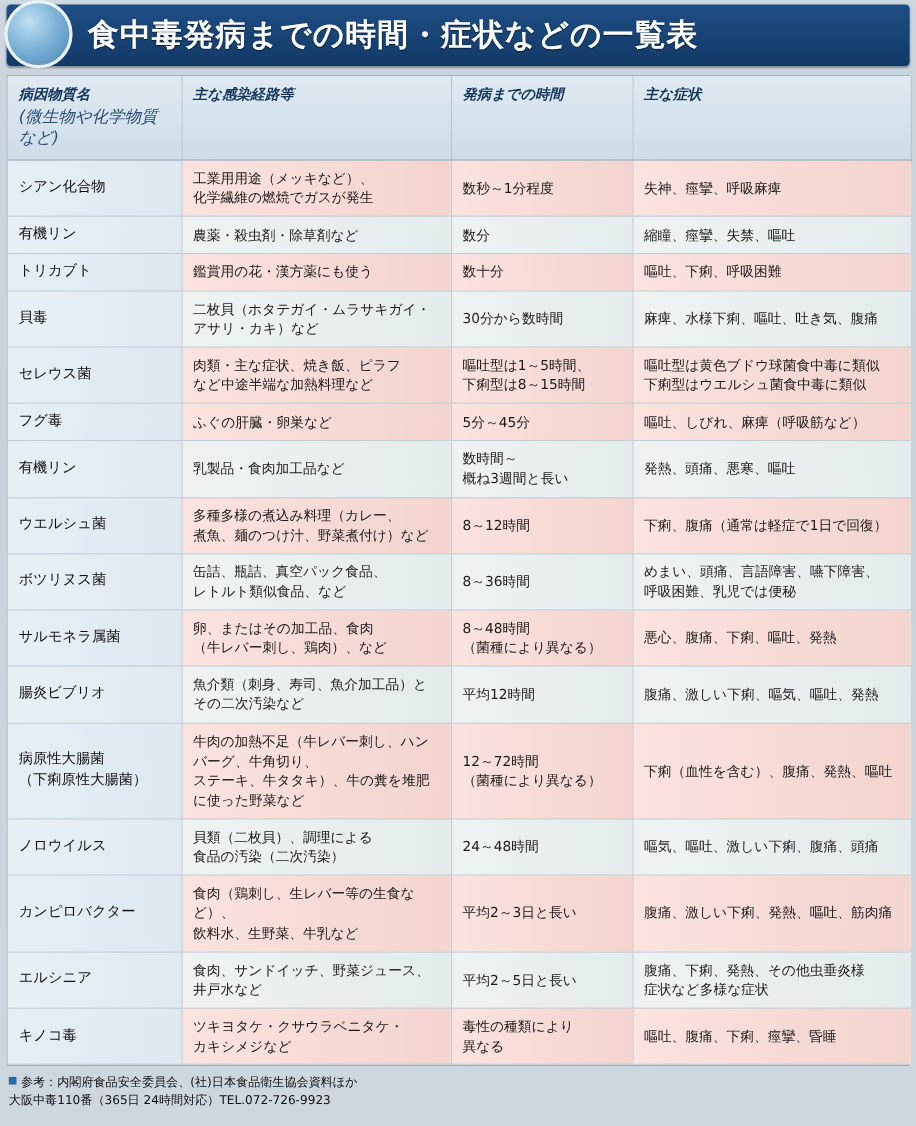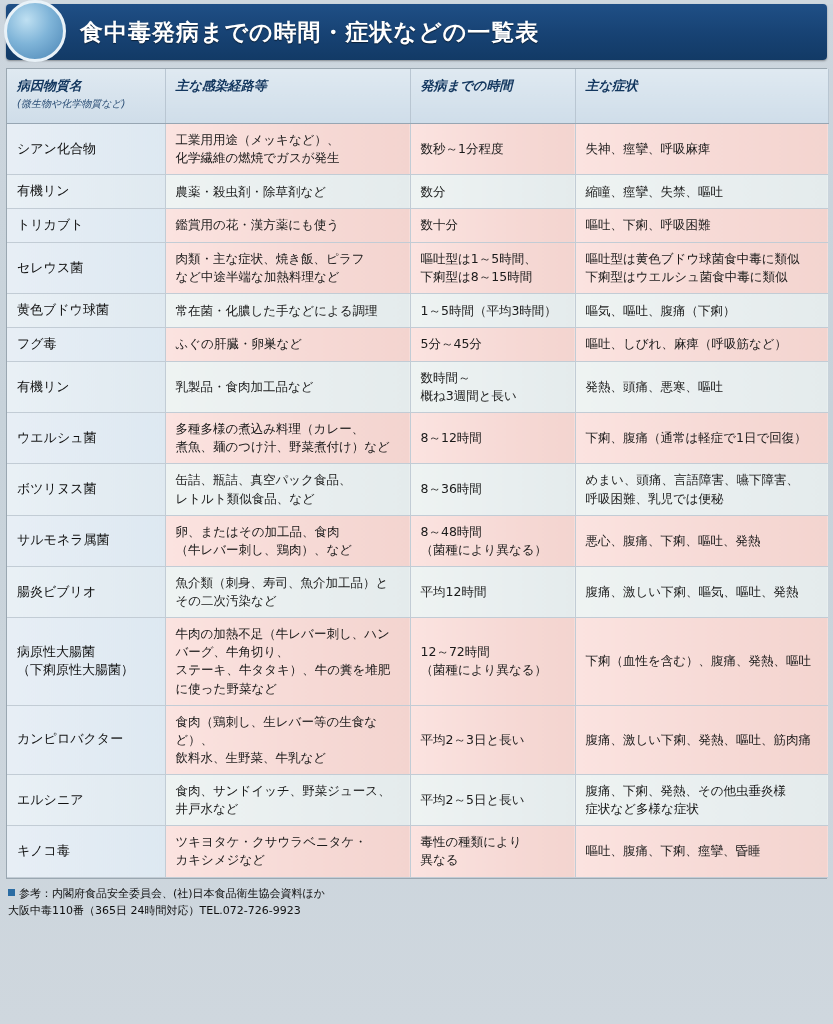--- a/index.html
+++ b/index.html
@@ -28,21 +28,21 @@
   }
   .header .circle{
     position:absolute;left:-2px;top:-4px;
     width:62px;height:62px;border-radius:50%;
     background:radial-gradient(circle at 35% 30%,#bfe0f2 0%,#7fb4d8 45%,#4a84b4 100%);
     border:3px solid #e9f2f8;
     box-sizing:border-box;
   }
   .header h1{
     margin:0 0 0 74px;
-    font-size:23px;
+    font-size:28px;
     letter-spacing:1px;
     color:#ffffff;
     font-weight:bold;
     text-shadow:0 1px 1px rgba(0,0,0,.5);
   }
   
   .table-wrap{
     margin:8px 6px 0 6px;
     border:1px solid #9aa7b1;
     background:#fff;
@@ -64,21 +64,21 @@
     font-weight:bold;
     color:#12365e;
     padding:8px 8px 10px 10px;
     border-right:1px solid #b9c6d2;
     border-bottom:1px solid #97a6b3;
     height:36px;
     font-style:italic;
   }
   thead th .sub{
     display:block;
-    font-size:10px;
+    font-size:15px;
     font-weight:normal;
     color:#2c4f76;
     margin-top:2px;
   }
   tbody td{
     font-size:12.5px;
     color:#1a1a1a;
     vertical-align:middle;
     padding:7px 8px 7px 10px;
     border-right:1px solid #c2ccd5;
@@ -168,35 +168,36 @@
             <td>農薬・殺虫剤・除草剤など</td>
             <td>数分</td>
             <td>縮瞳、痙攣、失禁、嘔吐</td>
           </tr>
           <tr class="odd">
             <td class="name">トリカブト</td>
             <td>鑑賞用の花・漢方薬にも使う</td>
             <td>数十分</td>
             <td>嘔吐、下痢、呼吸困難</td>
           </tr>
+          <tr class="even">
+            <td class="name">貝毒</td>
+            <td>二枚貝（ホタテガイ・ムラサキガイ・
+アサリ・カキ）など</td>
+            <td>30分から数時間</td>
+            <td>麻痺、水様下痢、嘔吐、吐き気、腹痛</td>
+          </tr>
           <tr class="odd">
             <td class="name">セレウス菌</td>
             <td>肉類・主な症状、焼き飯、ピラフ
 など中途半端な加熱料理など</td>
             <td>嘔吐型は1～5時間、
 下痢型は8～15時間</td>
             <td>嘔吐型は黄色ブドウ球菌食中毒に類似
 下痢型はウエルシュ菌食中毒に類似</td>
           </tr>
-          <tr class="even">
-            <td class="name">黄色ブドウ球菌</td>
-            <td>常在菌・化膿した手などによる調理</td>
-            <td>1～5時間（平均3時間）</td>
-            <td>嘔気、嘔吐、腹痛（下痢）</td>
-          </tr>
           <tr class="odd">
             <td class="name">フグ毒</td>
             <td>ふぐの肝臓・卵巣など</td>
             <td>5分～45分</td>
             <td>嘔吐、しびれ、麻痺（呼吸筋など）</td>
           </tr>
           <tr class="even">
             <td class="name">有機リン</td>
             <td>乳製品・食肉加工品など</td>
             <td>数時間～
@@ -235,20 +236,27 @@
           </tr>
           <tr class="odd">
             <td class="name">病原性大腸菌
 （下痢原性大腸菌）</td>
             <td>牛肉の加熱不足（牛レバー刺し、ハンバーグ、牛角切り、
 ステーキ、牛タタキ）、牛の糞を堆肥に使った野菜など</td>
             <td>12～72時間
 （菌種により異なる）</td>
             <td>下痢（血性を含む）、腹痛、発熱、嘔吐</td>
           </tr>
+          <tr class="even">
+            <td class="name">ノロウイルス</td>
+            <td>貝類（二枚貝）、調理による
+食品の汚染（二次汚染）</td>
+            <td>24～48時間</td>
+            <td>嘔気、嘔吐、激しい下痢、腹痛、頭痛</td>
+          </tr>
           <tr class="odd">
             <td class="name">カンピロバクター</td>
             <td>食肉（鶏刺し、生レバー等の生食など）、
 飲料水、生野菜、牛乳など</td>
             <td>平均2～3日と長い</td>
             <td>腹痛、激しい下痢、発熱、嘔吐、筋肉痛</td>
           </tr>
           <tr class="even">
             <td class="name">エルシニア</td>
             <td>食肉、サンドイッチ、野菜ジュース、

